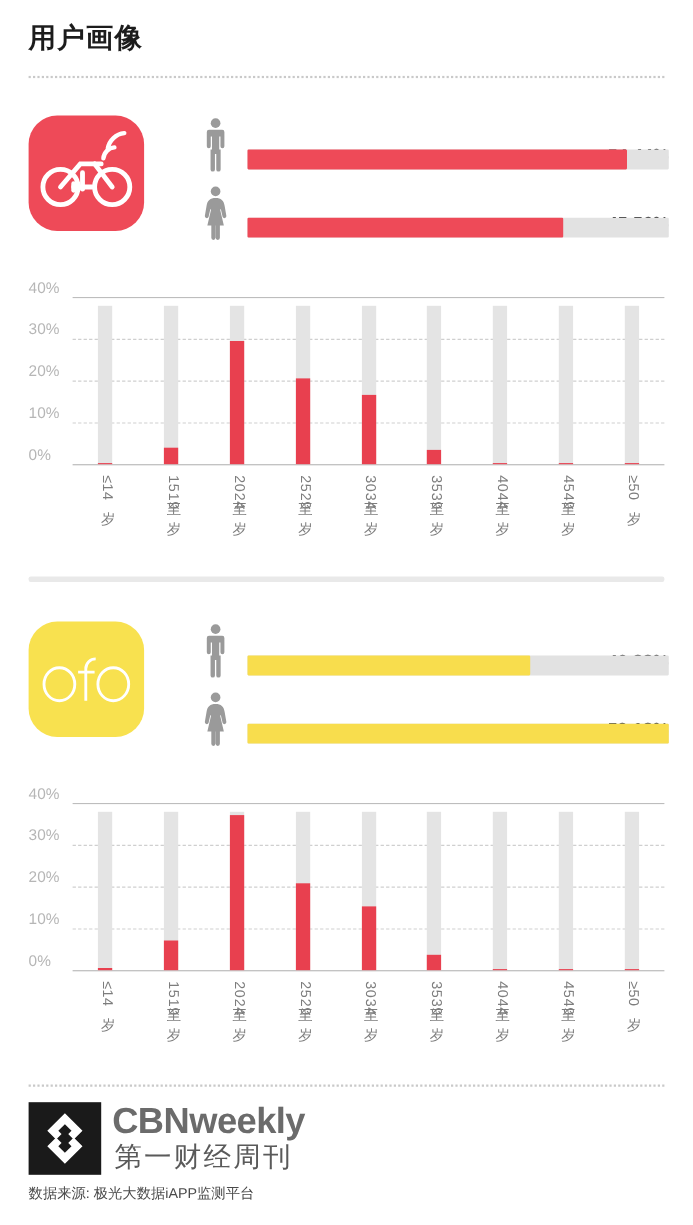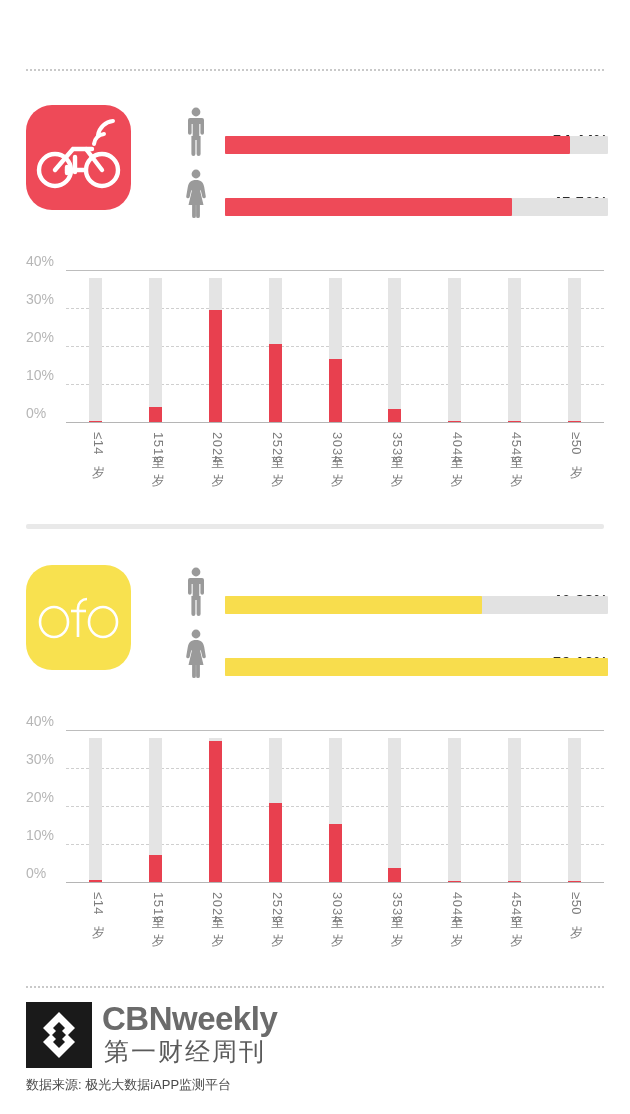--- a/index.html
+++ b/index.html
@@ -116,20 +116,21 @@
   .source{
     position:absolute; left:0; top:74px;
     font-size:13px; color:#4a4a4a;
   }
 </style>
 </head>
 <body>
 
 <div class="page">
 
+  <div class="page-title">用户画像</div>
   <div class="dotted-rule" id="rule-top"></div>
 
   <div class="brand-block" style="top:105px;height:120px;">
     <div class="app-icon mobike">
       <svg viewBox="0 0 105 105" aria-hidden="true">
         <g fill="none" stroke="#ffffff" stroke-width="4.4" stroke-linecap="round">
           <circle cx="29" cy="65" r="16"></circle>
           <circle cx="76" cy="65" r="16"></circle>
           <path d="M29 65 L47 44 L66 44"></path>
           <path d="M76 65 L60 44"></path>

